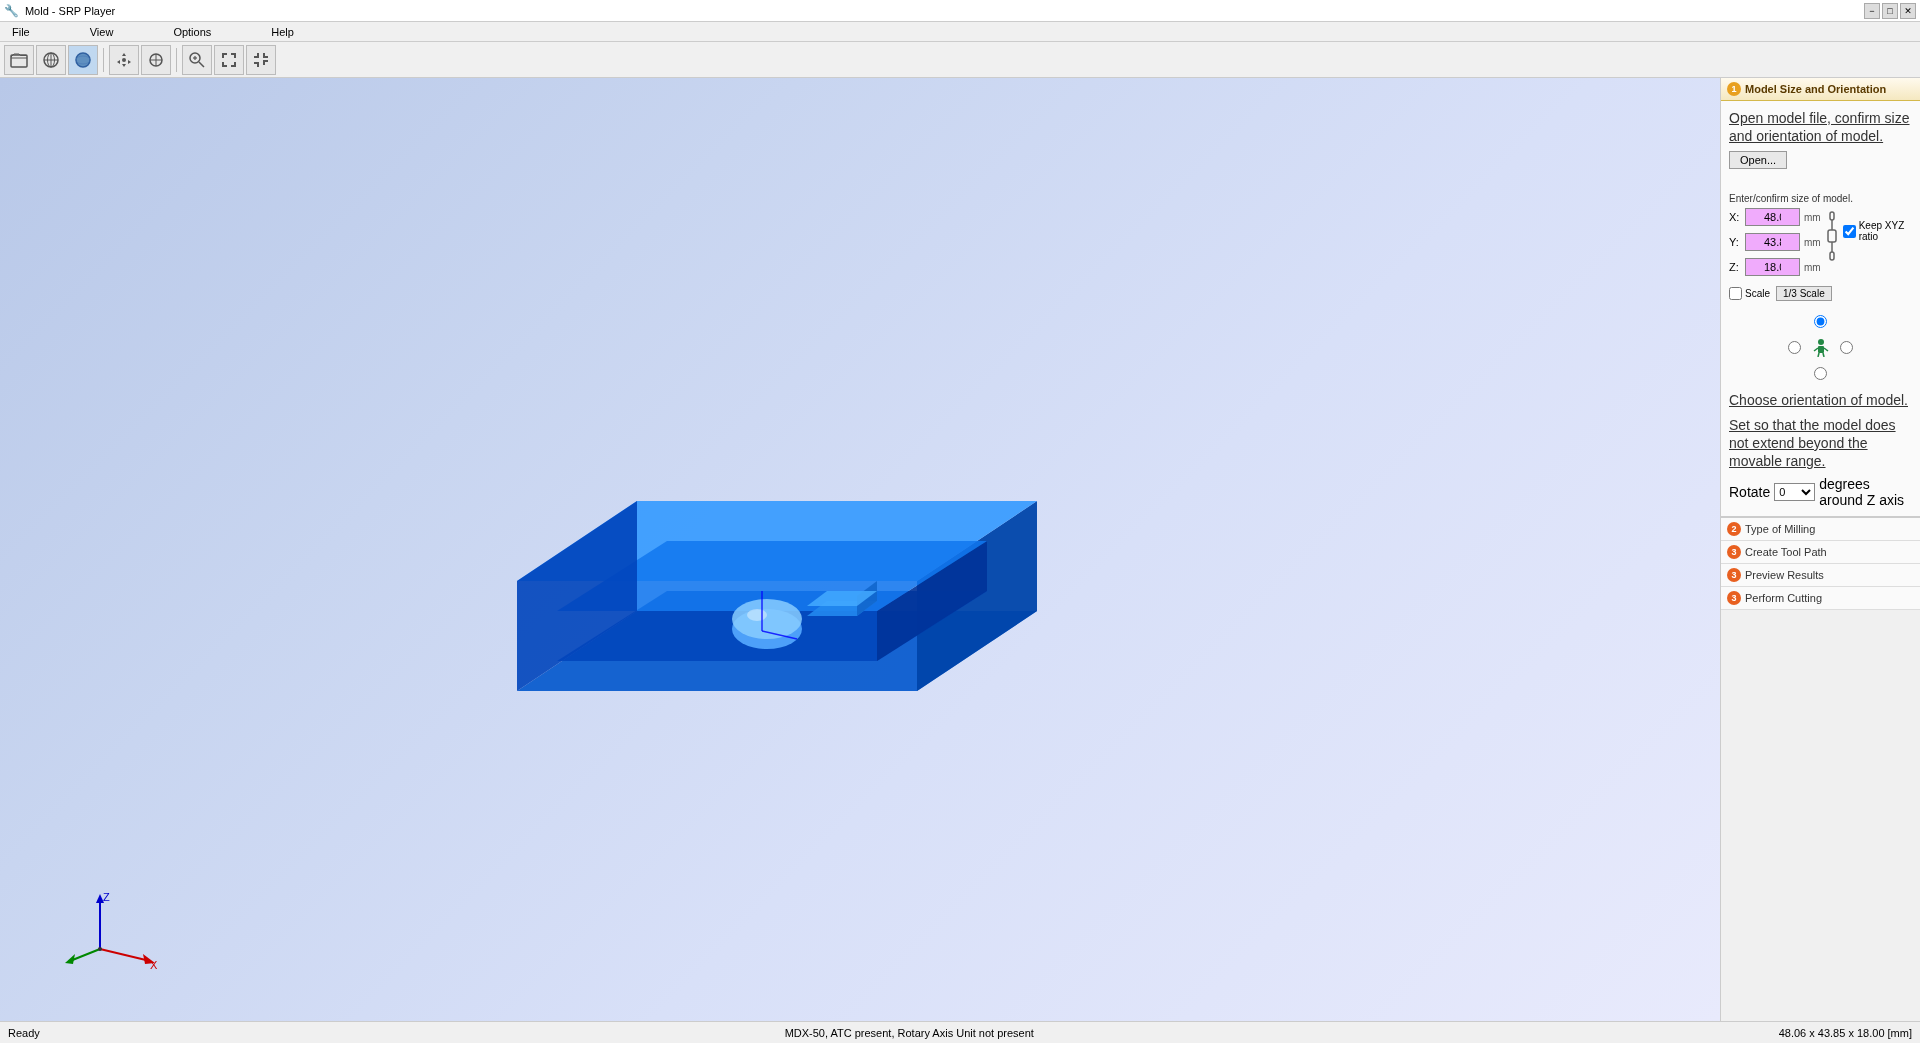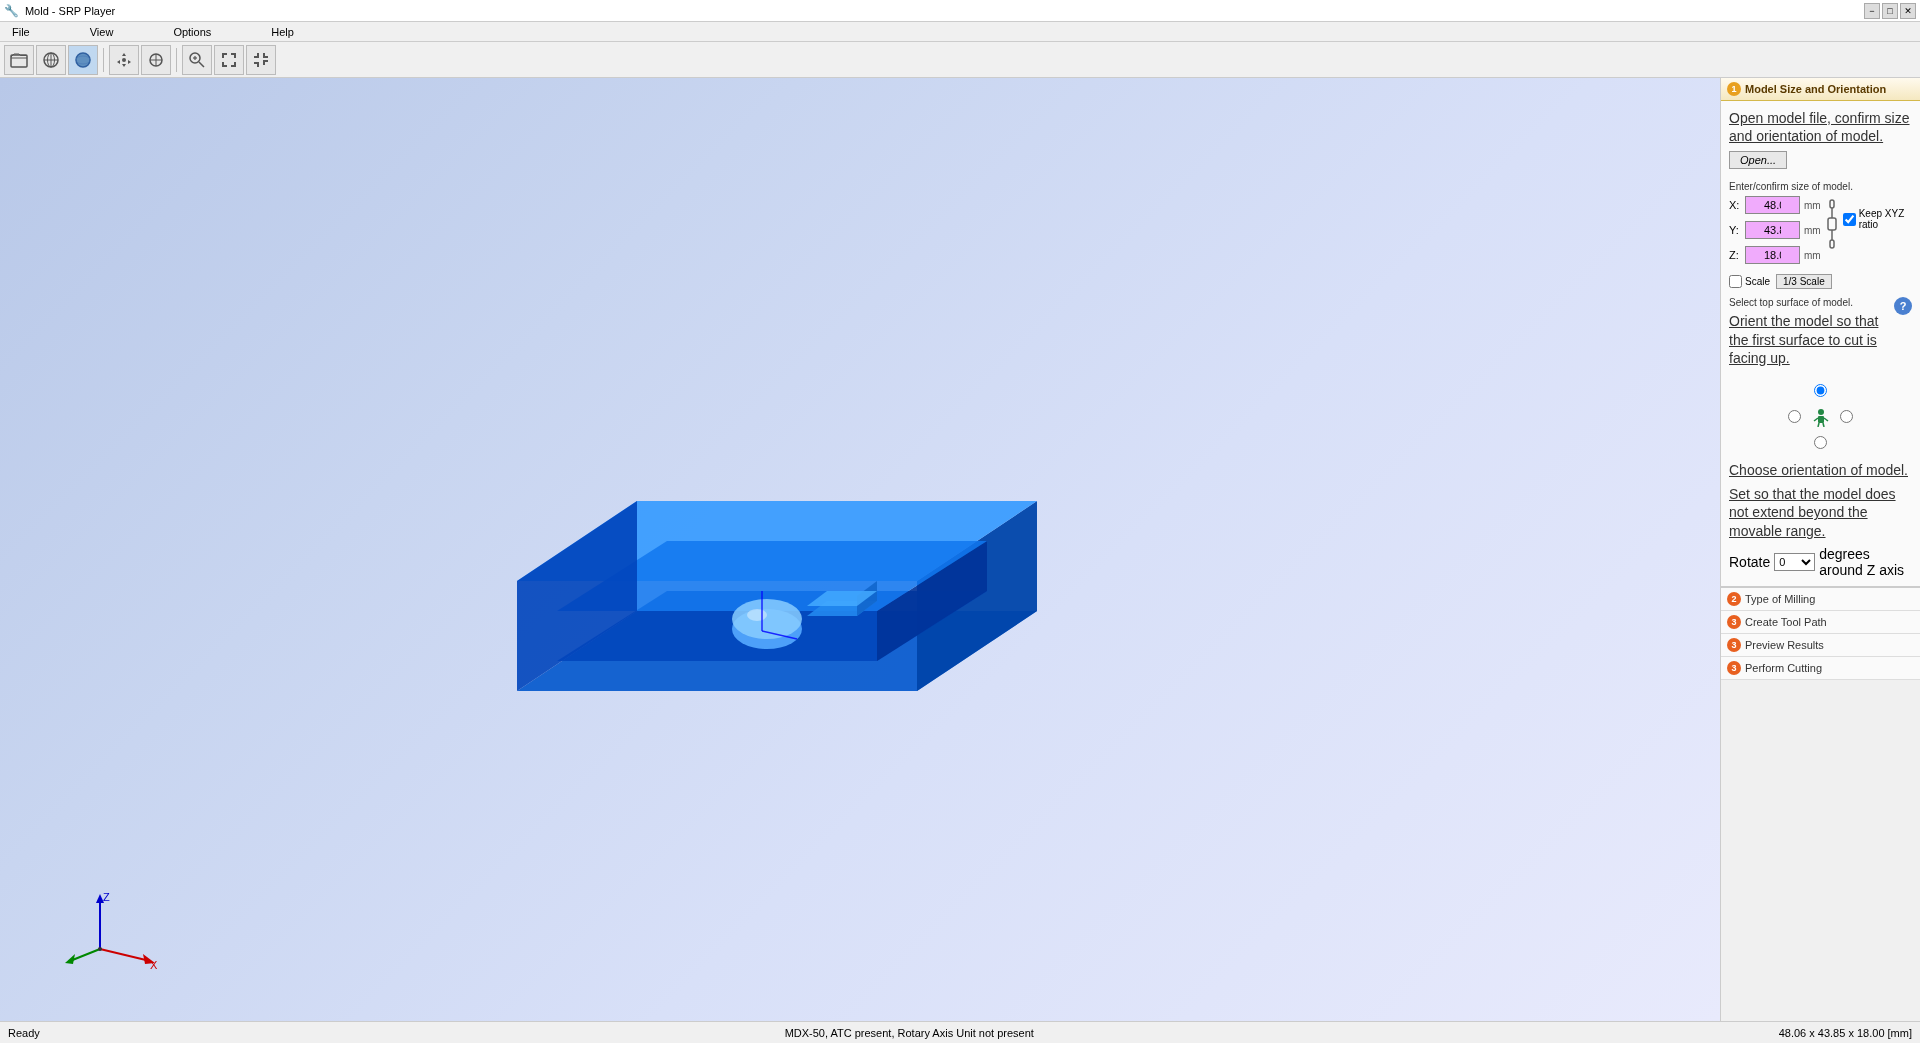--- a/index.html
+++ b/index.html
@@ -137,22 +137,21 @@
       background: #f0abfc;
     }
     .form-unit { font-size: 10px; color: #555; }
 
     .open-btn {
       background: #e8e8e8;
       border: 1px solid #999;
       padding: 2px 10px;
       cursor: pointer;
       font-size: 11px;
-      margin-bottom: 12px;
-      font-style: italic;
+      margin-bottom: 24px;
     }
 
     .description-text {
       font-size: 14px;
       color: #333;
       margin-bottom: 6px;
       line-height: 1.3;
       text-decoration: underline;
     }
 
@@ -466,27 +465,20 @@
         </div>
 
         <div class="scale-row" style="margin-top:6px;">
           <label class="scale-checkbox-label">
             <input type="checkbox" style="">
             <span>Scale</span>
           </label>
           <button class="scale-value-btn">1/3 Scale</button>
         </div>
 
-        <div style="display:flex; align-items:flex-start; gap:4px; margin-bottom:2px;">
-          <div style="flex:1;">
-            <div class="section-title-text">Select top surface of model.</div>
-            <div class="description-text">Orient the model so that the first surface to cut is facing up.</div>
-          </div>
-          <button class="help-btn">?</button>
-        </div>
 
         
         <div class="surface-selection">
           <div class="radio-grid">
 
             <div class="radio-cell"></div>
             <div class="radio-cell">
               <input type="radio" name="surface" checked="" style="">
             </div>
             <div class="radio-cell"></div>

